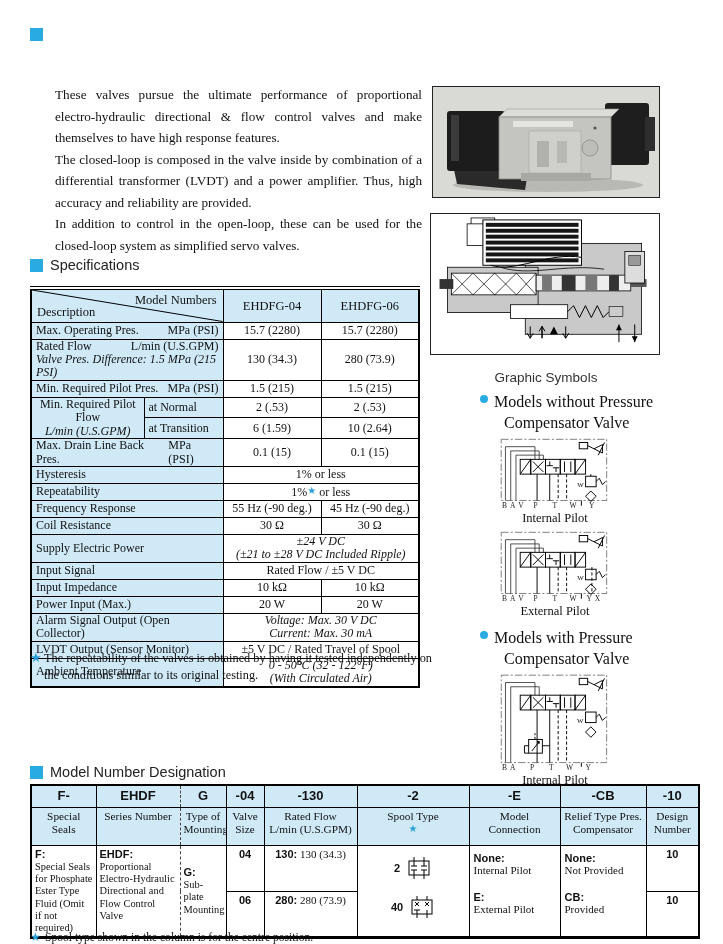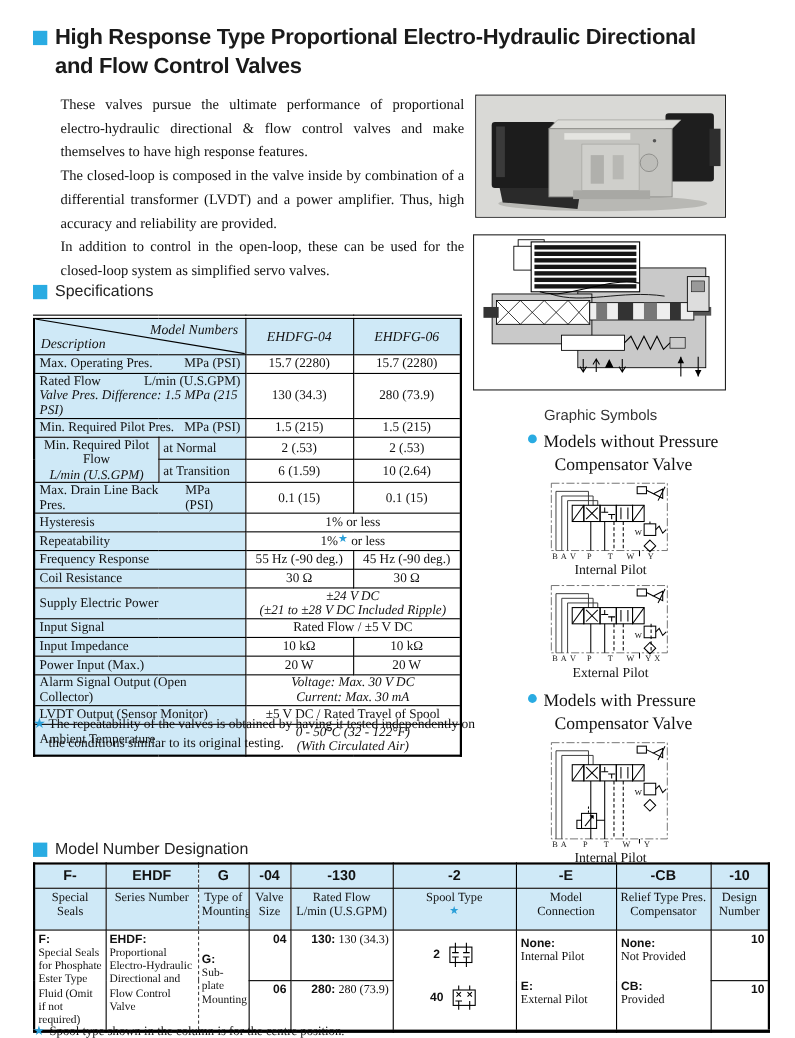--- a/index.html
+++ b/index.html
@@ -39,21 +39,21 @@
   .sym-ports{font-size:7.5px;letter-spacing:.5px;text-align:left;padding-left:6px;
              margin-top:-7px;color:#222;white-space:nowrap;}
   .sym-caption{font-size:12.5px;margin-top:1px;}
 
   
   .spec-table{position:absolute;left:30px;top:286px;width:388px;
               border-collapse:collapse;font-size:12px;table-layout:fixed;
               border:2px solid #000;border-top:4px double #000;border-bottom:2px solid #000;}
   .spec-table td,.spec-table th{border:1px solid #000;padding:0 4px;
               line-height:1.12;vertical-align:middle;overflow:hidden;}
-  .spec-table th{font-weight:normal;font-style:italic;}
+  .spec-table th{font-weight:normal;}
   .lbl{background:#cfe9f7;text-align:left;}
   .mh{background:#cfe9f7;text-align:center;font-size:12.5px;}
   .val{text-align:center;}
   .lr{display:flex;justify-content:space-between;}
   .l2{display:block;font-style:italic;}
   .diag{position:relative;background:#cfe9f7;padding:0;}
   .diag svg{position:absolute;left:0;top:0;width:100%;height:100%;}
   .dtop{position:absolute;top:3px;right:6px;font-size:12.5px;}
   .dbot{position:absolute;bottom:3px;left:5px;font-size:12.5px;}
   .star{color:#2a9fd8;font-size:10px;vertical-align:2px;}
@@ -67,36 +67,32 @@
              line-height:1.18;overflow:hidden;}
   .code{font-family:"Liberation Sans",sans-serif;font-weight:bold;font-size:13px;
         background:#cfe9f7;text-align:center;vertical-align:middle;padding:1px 0;}
   .mhead{background:#cfe9f7;font-size:11.3px;text-align:center;vertical-align:middle;
          font-weight:normal;}
   .mhead span{display:block;line-height:1.2;}
   .dashR{border-right:1px dashed #444 !important;}
   .dashL{border-left:1px dashed #444 !important;}
   .codeb{font-family:"Liberation Sans",sans-serif;font-weight:bold;font-size:11px;}
   .small-desc{font-size:10.4px;line-height:1.16;}
-  .ctr{text-align:right;vertical-align:middle;}
+  .ctr{text-align:center;vertical-align:middle;}
   .half{height:39px;box-sizing:border-box;padding-top:6px;}
   .spoolrow{display:flex;align-items:center;justify-content:center;gap:6px;}
   .mnd-foot{position:absolute;left:30px;top:931px;font-size:11.6px;padding-left:15px;}
   .mnd-foot .fstar{position:absolute;left:0;top:-1px;color:#2a9fd8;font-size:12px;}
 </style>
 </head>
 <body>
 
 <div id="page">
 
   <div class="sq" style="left:30px;top:28px;"></div>
-  <div class="doc-title">
-    <span>High Response Type Proportional Electro-Hydraulic Directional</span><br>
-    <span>and Flow Control Valves</span>
-  </div>
 
   <div class="intro">
     <p>These valves pursue the ultimate performance of proportional electro-hydraulic directional &amp; flow control valves and make themselves to have high response features.</p>
     <p>The closed-loop is composed in the valve inside by combination of a differential transformer (LVDT) and a power amplifier. Thus, high accuracy and reliability are provided.</p>
     <p>In addition to control in the open-loop, these can be used for the closed-loop system as simplified servo valves.</p>
   </div>
 
   <div class="photo-frame">
     <svg viewBox="0 0 226 110">
       <rect x="0" y="0" width="226" height="110" fill="#d9d9d6"></rect>

